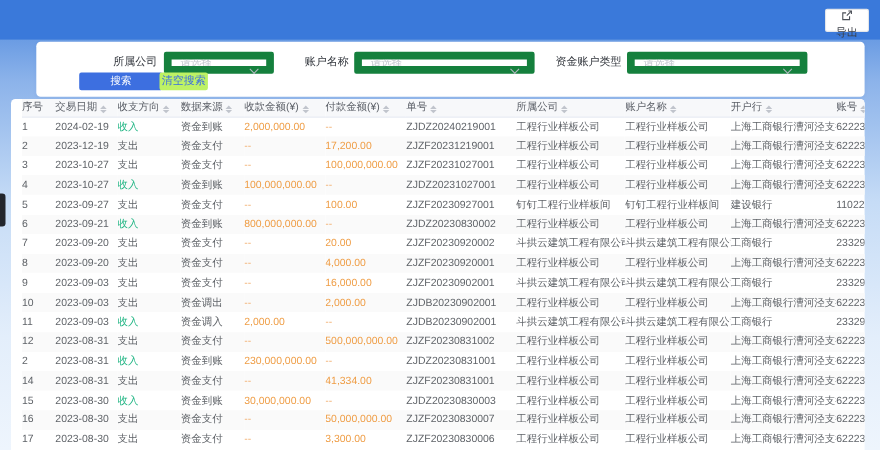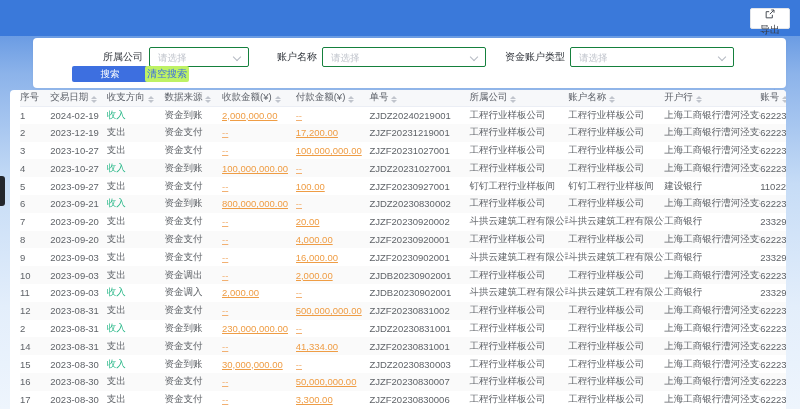--- a/index.html
+++ b/index.html
@@ -15,21 +15,21 @@
     background:var(--header-bar); display:flex; align-items:center; }
   .topbar .title{ color:#fff; font-size:13px; font-weight:bold; margin-left:35px; letter-spacing:.5px; }
   .export-btn{ position:absolute; right:10px; top:8px; height:21px; background:#fff;
     border:1px solid #e2e5ea; border-radius:2px; display:flex; align-items:center; gap:4px;
     padding:0 9px; font-size:10px; color:#383c44; cursor:pointer;flex-direction:column; }
   .export-btn svg{ display:block; }
 
   .filter-card{ position:absolute; left:33px; top:38px; width:753px; height:50px;
     background:#fff; border-radius:4px; box-shadow:0 1px 3px rgba(60,100,180,.08); }
   .f-label{ position:absolute; font-size:10px; color:#30343b; line-height:20px; white-space:nowrap; }
-  .f-box{ position:absolute; height:20px; border:1px solid #15803d; border-radius:2px;
+  .f-box{ position:absolute; height:20px; border:7px solid #15803d; border-radius:2px;
     background:#fff; display:flex; align-items:center; }
   .f-box input{ border:none; outline:none; width:100%; height:100%; font-size:9.5px;
     padding:0 16px 0 8px; color:#333; border-radius:2px; background:transparent;
     font-family:"Liberation Sans","DejaVu Sans",sans-serif; }
   .f-box input::placeholder{ color:#c0c4cc; }
   .chev{ position:absolute; right:8px; top:6px; width:6px; height:6px;
     border-right:1px solid #b4b9c2; border-bottom:1px solid #b4b9c2; transform:rotate(45deg); }
   .expand-link{ position:absolute; right:8px; top:10px; display:flex; align-items:center; gap:4px;
     color:var(--primary); font-size:10px; cursor:pointer; white-space:nowrap;margin-top:40px; }
   .chev-blue{ width:6px; height:6px; border-right:1px solid var(--primary);
@@ -44,21 +44,21 @@
   .table-card{ position:absolute; left:10px; top:90px; width:776px; height:319px;
     background:#fff; border-radius:4px 4px 0 0; overflow:hidden; padding:0 10px; }
   table{ border-collapse:collapse; table-layout:fixed; width:811px; }
   th,td{ text-align:left; white-space:nowrap; overflow:hidden; font-weight:normal; }
   thead th{ height:16px; font-size:9.5px; color:#5a5e66; background:#f7f8fa;
     border-bottom:1px solid #ebeef5; padding-right:4px; }
   tbody td{ height:17.8px; font-size:9.5px; color:#5f6368; padding-right:4px; }
   tbody tr:nth-child(even){ background:#fafafa; }
   .dir-in{ color:var(--income-green); }
   .dir-out{ color:#5f6368; }
-  .amount{ color:var(--amount-orange);text-decoration:underline; }
+  .amount{ color:var(--amount-orange); }
   .amount.dash{ color:var(--dash-orange); }
   .sort-icon{ display:inline-flex; flex-direction:column; gap:1px; margin-left:3px; vertical-align:1px; }
   .tri{ display:block; width:0; height:0; border-left:3px solid transparent; border-right:3px solid transparent; }
   .tri-up{ border-bottom:3.5px solid #c0c4cc; }
   .tri-down{ border-top:3.5px solid #c0c4cc; }
   .c0{width:30px}.c1{width:56px}.c2{width:57px}.c3{width:57px}.c4{width:73px}.c5{width:73px}
   .c6{width:99px}.c7{width:98px}.c8{width:95px}.c9{width:95px}.c10{width:70px}
 
   .drawer-handle{ position:absolute; left:0; top:176px; width:5px; height:30px;
     background:#23262c; border-radius:0 3px 3px 0; cursor:pointer; }

